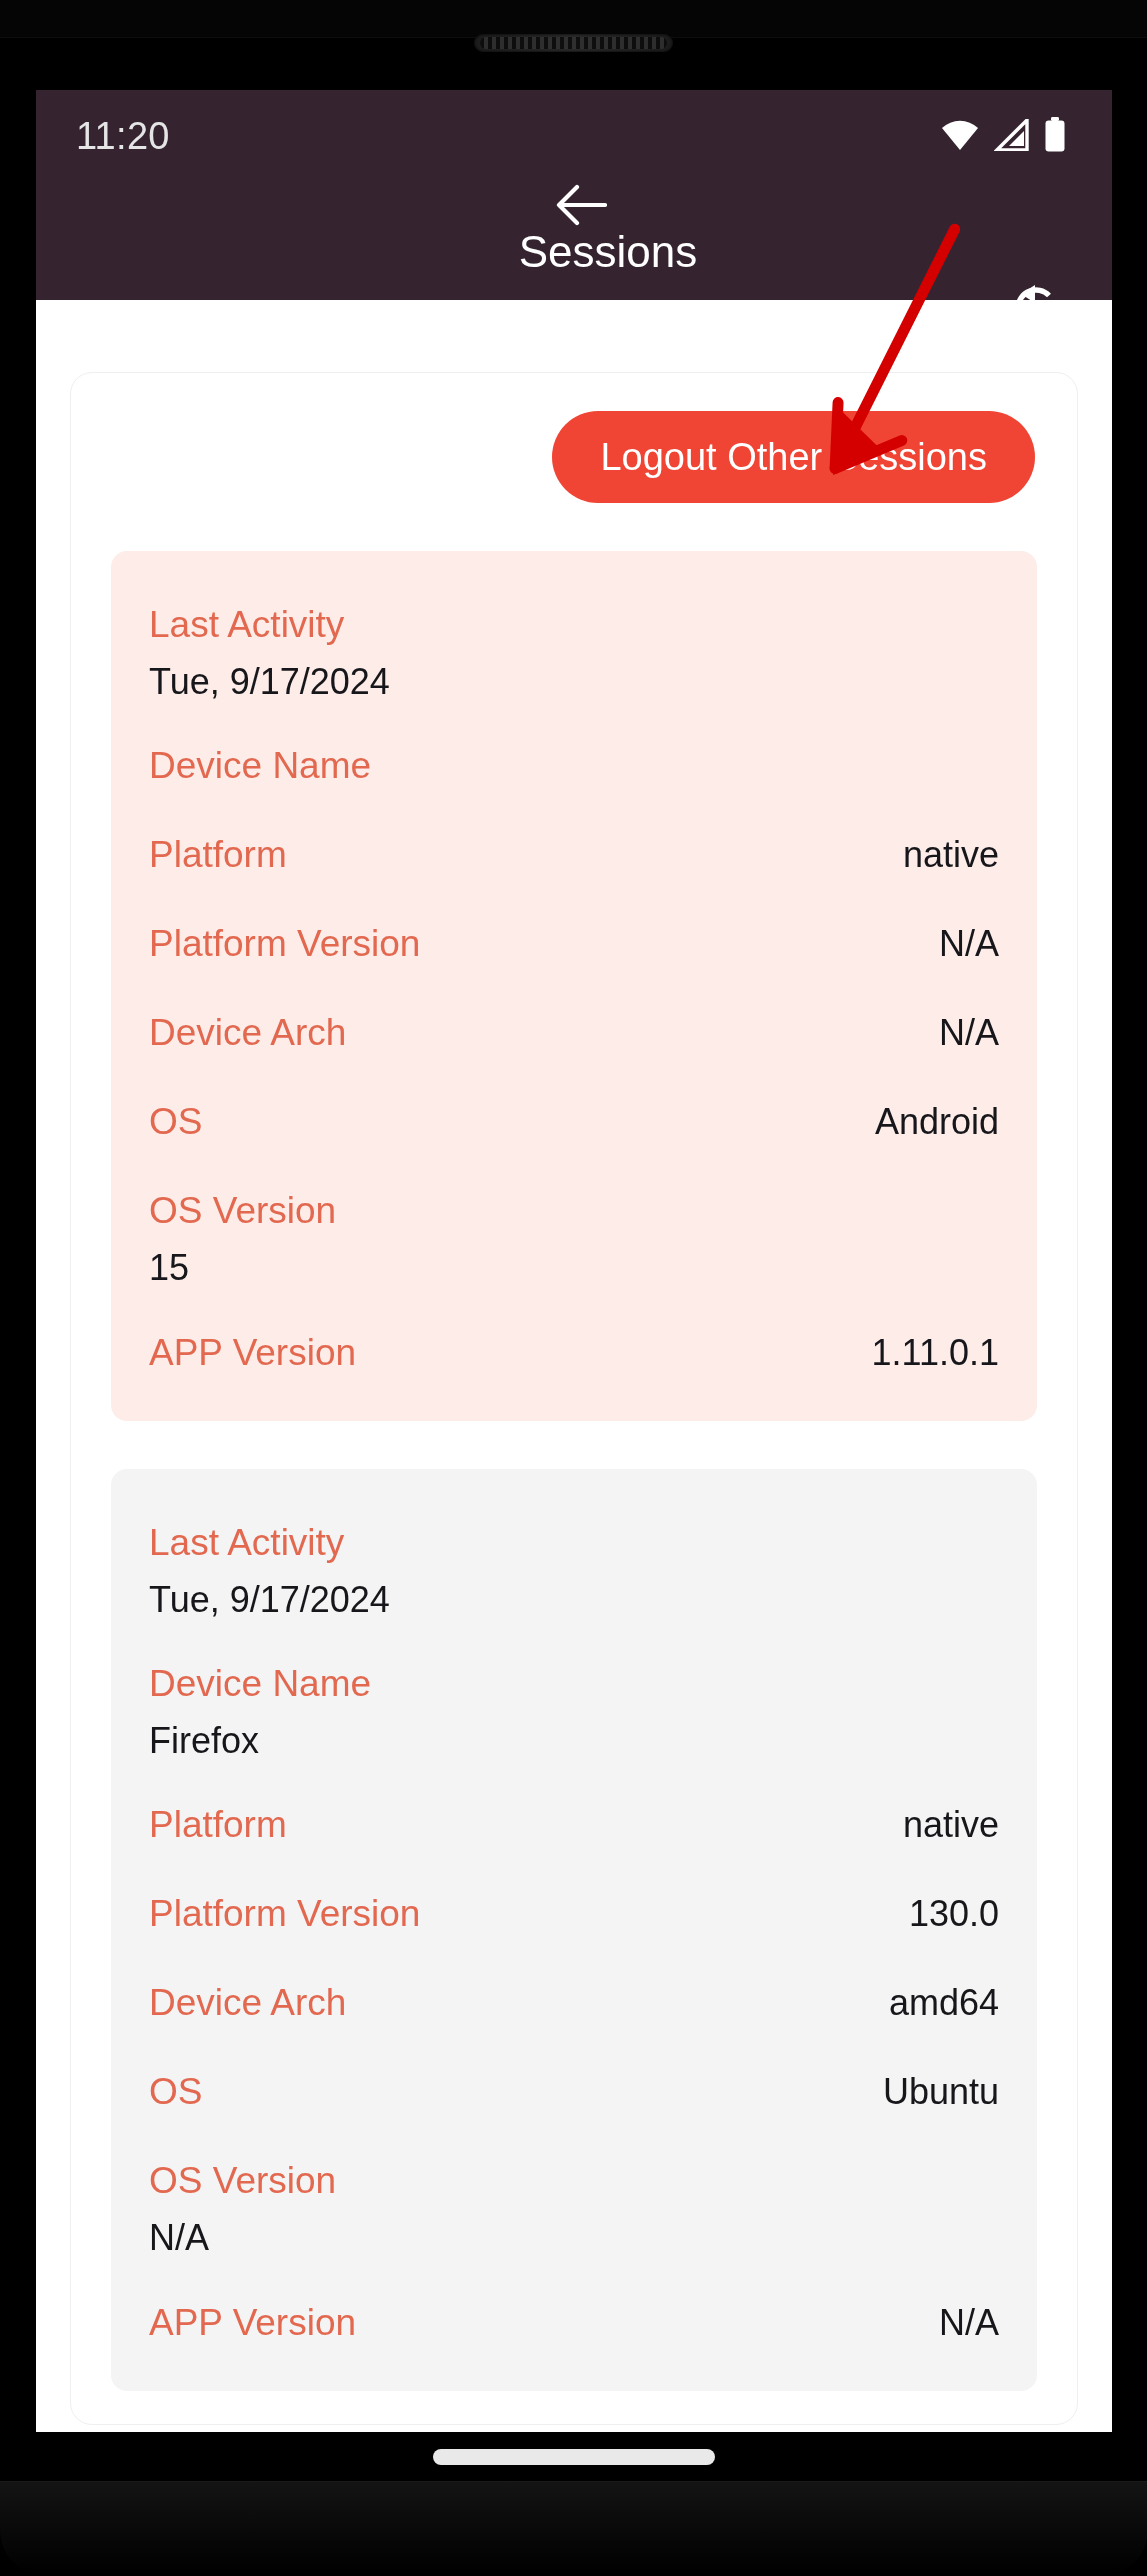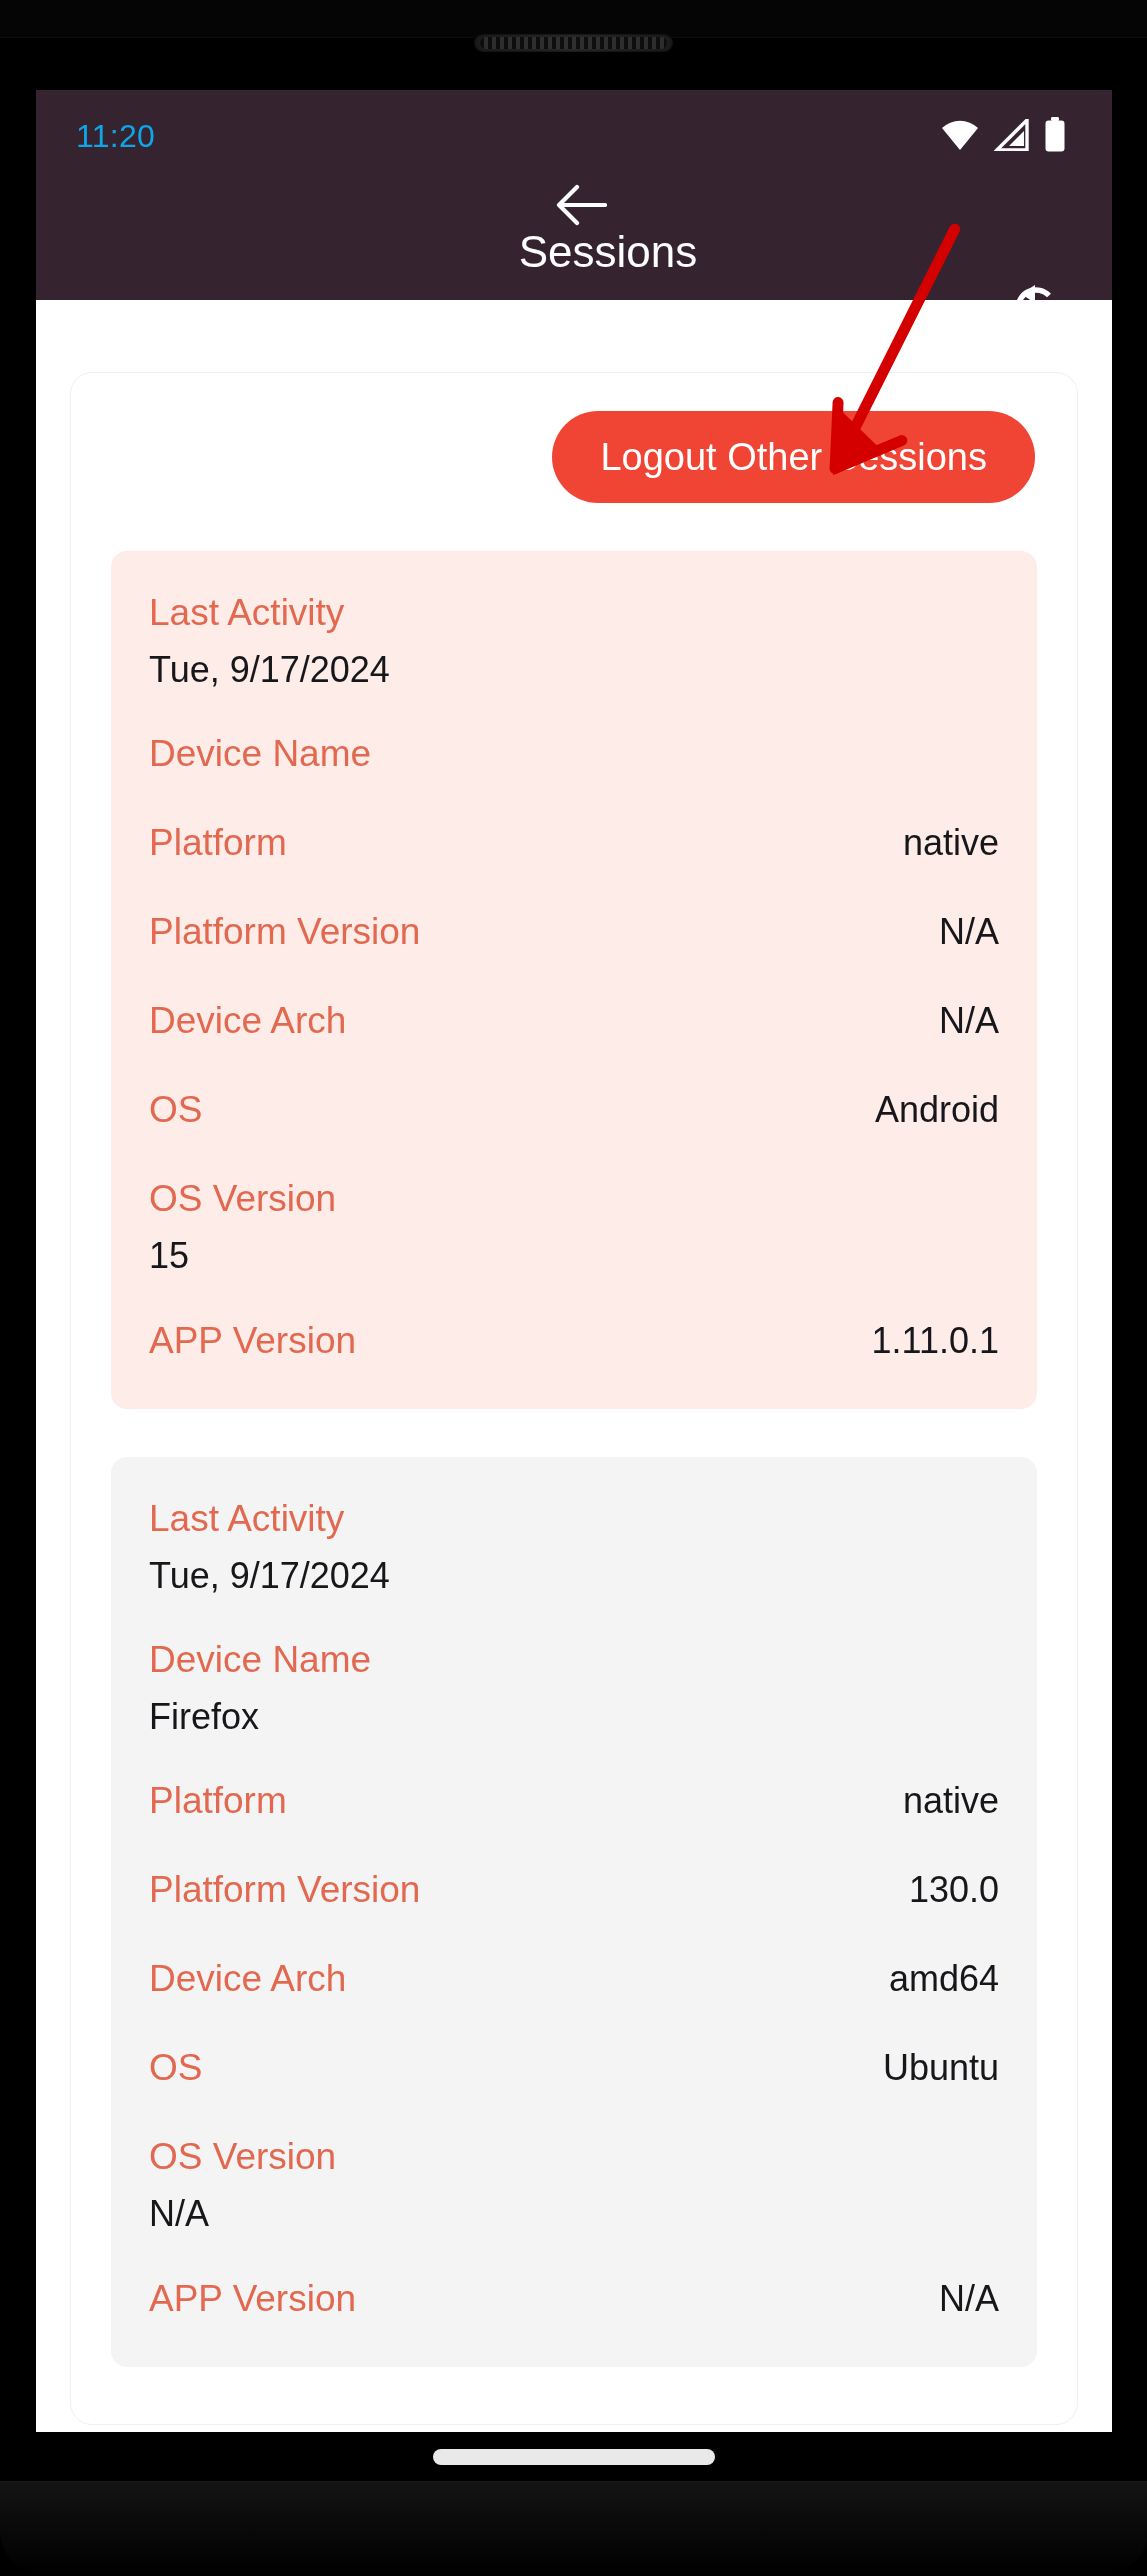--- a/index.html
+++ b/index.html
@@ -75,22 +75,22 @@
   #status-bar {
     position: relative;
     height: 93px;
     background: #352430;
     display: flex;
     align-items: center;
     justify-content: space-between;
     padding: 0 46px 0 40px;
   }
   #status-time {
-    color: #0ea5e9;
-    font-size: 32px;
+    color: #e5e5e5;
+    font-size: 38px;
     letter-spacing: 0.3px;
   }
   #status-icons {
     display: flex;
     align-items: center;
     gap: 14px;
   }
   .sb-ico { display: block; }
 
   
@@ -164,21 +164,21 @@
   .session-card.plain { background: #F4F4F4; }
 
   .field-row {
     display: flex;
     align-items: baseline;
     justify-content: space-between;
     gap: 20px;
     min-height: 52px;
     margin-top: 37px;
   }
-  .field-row:first-child { margin-top: 0; }
+  .field-row:first-child { margin-top: 12px; }
   .field-row.stacked { display: block; }
 
   .field-label {
     color: #E2684F;
     font-size: 37px;
     line-height: 1.32;
     white-space: nowrap;
   }
   .field-value {
     color: #17171b;

